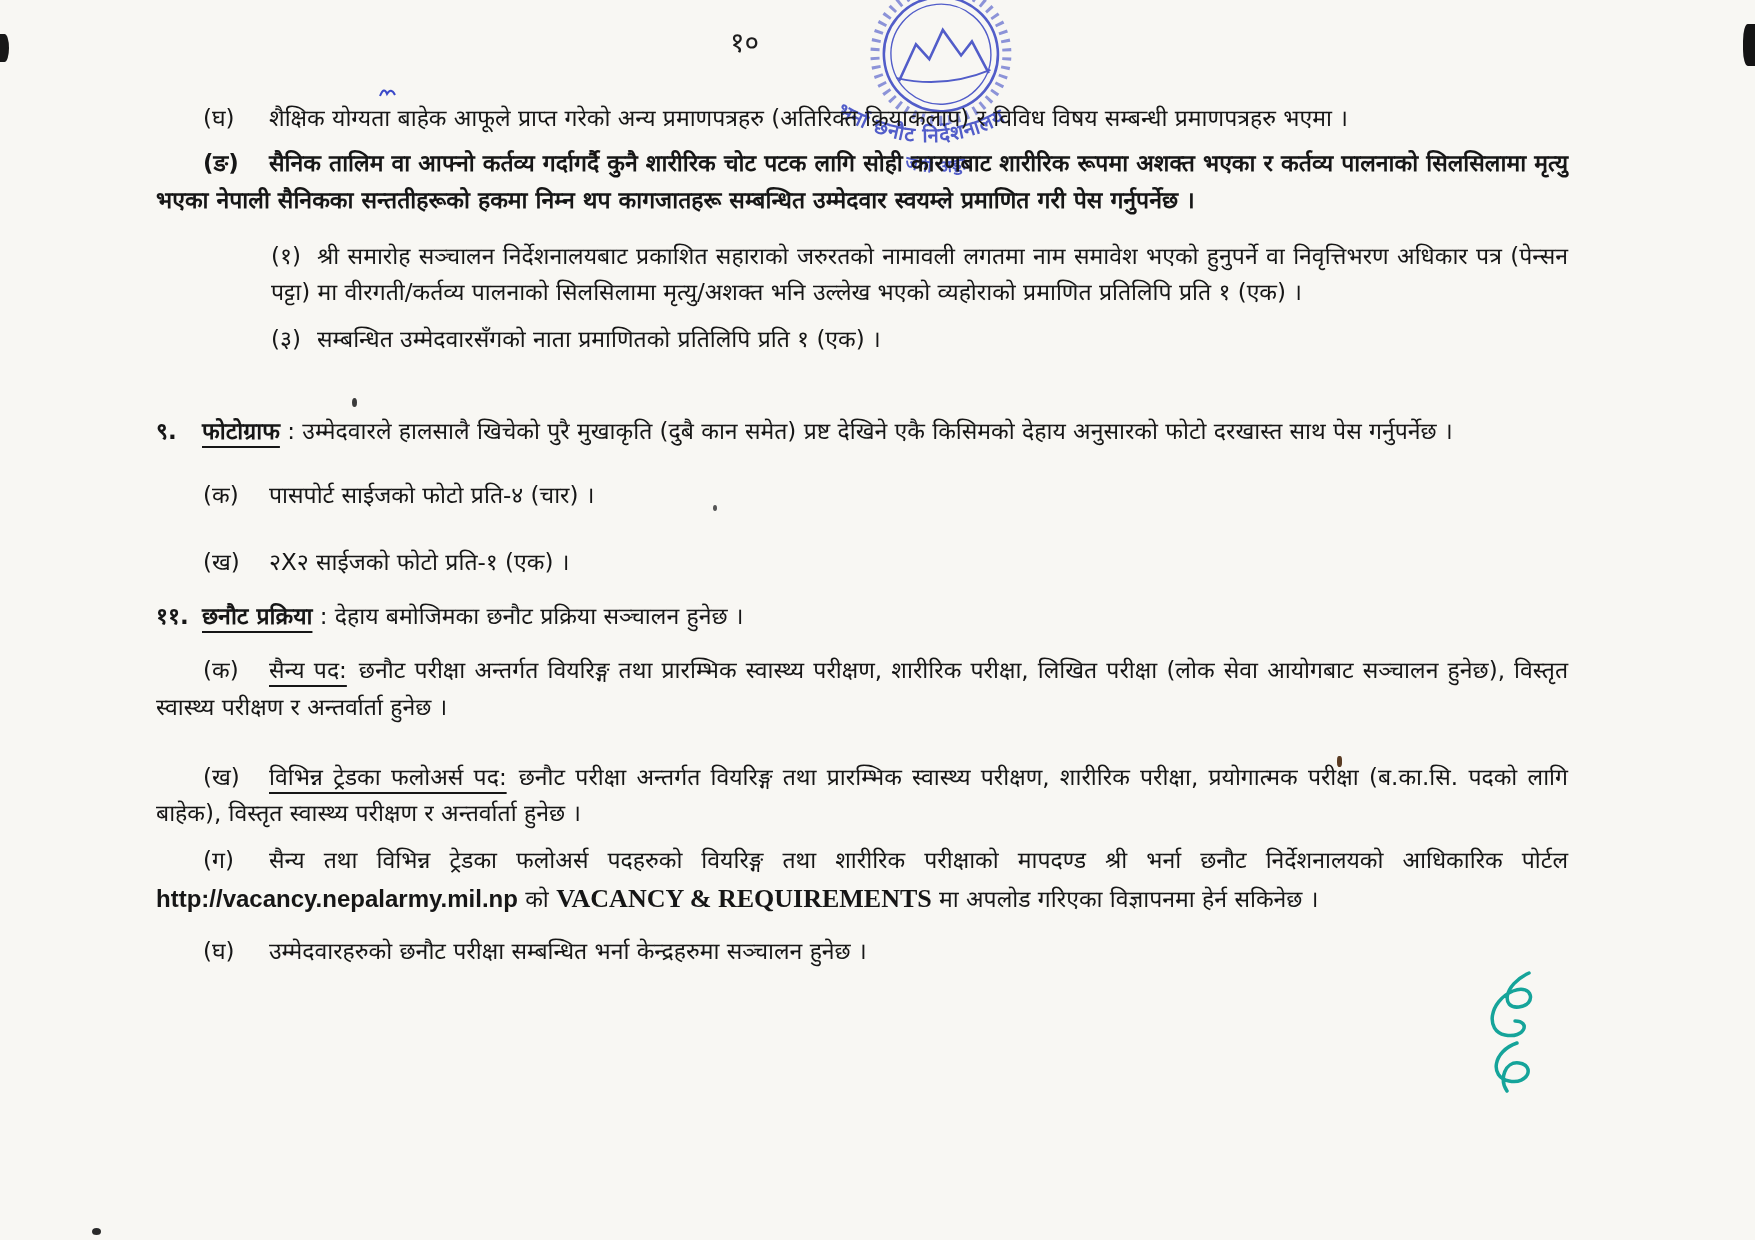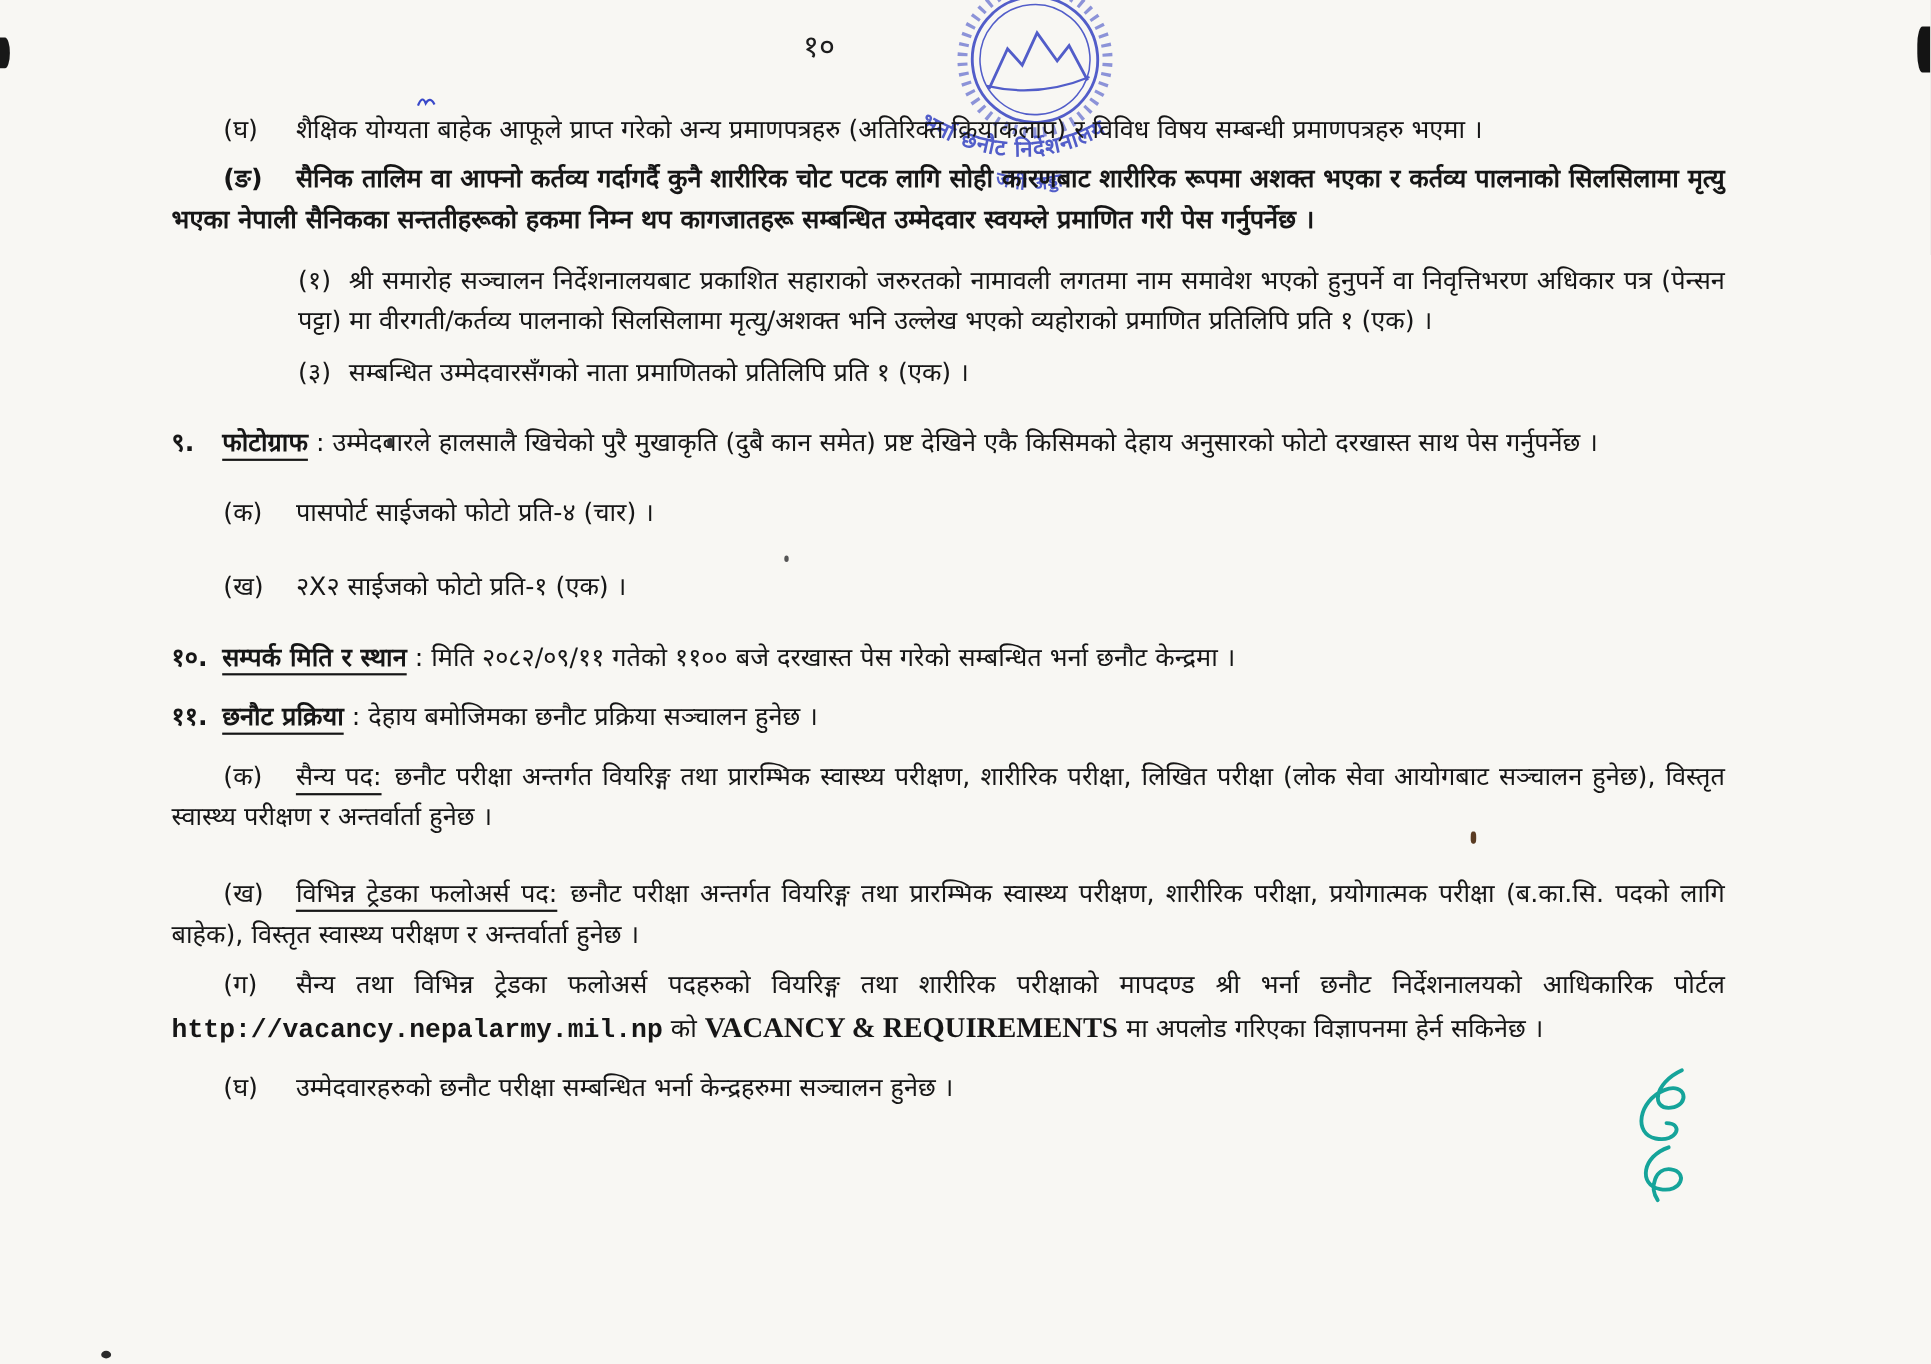--- a/index.html
+++ b/index.html
@@ -16,24 +16,24 @@
   .row{margin:0;font-size:23px;line-height:1.58;text-align:justify;text-justify:inter-word;}
   .li{text-indent:47px;}
   .li .lbl{display:inline-block;width:66px;text-indent:0;}
   .num{padding-left:115px;text-indent:0;}
   .num .lbl{display:inline-block;width:46px;}
   .sec{text-indent:0;}
   .sec .lbl{display:inline-block;width:46px;font-weight:700;}
   .b{font-weight:700;}
   .u{font-weight:700;text-decoration:underline;text-underline-offset:7px;text-decoration-thickness:2px;}
   .lead{font-weight:400;text-decoration:underline;text-underline-offset:7px;text-decoration-thickness:2px;margin-right:12px;}
-  .url{font-family:Liberation Mono, monospace;font-weight:700;font-size:24px;}
+  .url{font-family:Liberation Sans, sans-serif;font-weight:700;font-size:24px;}
   .latin{font-family:"Liberation Serif",serif;font-weight:700;font-size:26px;}
   .mt8{margin-top:9px}.mt10{margin-top:10px}.mt12{margin-top:20px}.mt14{margin-top:14px}
-  .mt18{margin-top:18px}.mt28{margin-top:28px}.mt30{margin-top:30px}.mt34{margin-top:34px}.mt36{margin-top:28px}
+  .mt18{margin-top:18px}.mt28{margin-top:28px}.mt30{margin-top:30px}.mt34{margin-top:34px}.mt36{margin-top:56px}
   
   .pagenum{position:absolute;top:22px;left:730px;width:150px;font-size:28px;color:#1d1d1d;}
   
   .stamp{position:absolute;left:795px;top:-18px;width:300px;height:238px;transform:rotate(-5deg);opacity:.82;}
   
   .signature{position:absolute;left:1473px;top:965px;width:82px;height:132px;}
   
   .art{position:absolute;background:#181818;}
   .art-tl{left:0;top:34px;width:9px;height:28px;border-radius:0 60% 60% 0;}
   .art-tr{right:0;top:24px;width:12px;height:42px;border-radius:40% 0 0 40%;background:#141414;}
@@ -80,21 +80,20 @@
 
 
     <p class="row num mt10"><span class="lbl">(३)</span><span>सम्बन्धित उम्मेदवारसँगको नाता प्रमाणितको प्रतिलिपि प्रति १ (एक) ।</span></p>
 
     <p class="row sec mt36"><span class="lbl">९.</span><span class="u">फोटोग्राफ</span><span> : </span><span>उम्मेदवारले हालसालै खिचेको पुरै मुखाकृति (दुबै कान समेत) प्रष्ट देखिने एकै किसिमको देहाय अनुसारको फोटो दरखास्त साथ पेस गर्नुपर्नेछ ।</span></p>
 
     <p class="row li mt28"><span class="lbl">(क)</span><span>पासपोर्ट साईजको फोटो प्रति-४ (चार) ।</span></p>
 
     <p class="row li mt30"><span class="lbl">(ख)</span><span>२X२ साईजको फोटो प्रति-१ (एक) ।</span></p>
 
-    <p class="row sec mt36"><span class="lbl">१०.</span><span class="u">सम्पर्क मिति र स्थान</span><span> : </span><span>मिति २०८२/०९/११ गतेको ११०० बजे दरखास्त पेस गरेको सम्बन्धित भर्ना छनौट केन्द्रमा ।</span></p>
 
     <p class="row sec mt18"><span class="lbl">११.</span><span class="u">छनौट प्रक्रिया</span><span> : </span><span>देहाय बमोजिमका छनौट प्रक्रिया सञ्चालन हुनेछ ।</span></p>
 
     <p class="row li mt18"><span class="lbl">(क)</span><span class="lead">सैन्य पद:</span><span>छनौट परीक्षा अन्तर्गत वियरिङ्ग तथा प्रारम्भिक स्वास्थ्य परीक्षण, शारीरिक परीक्षा, लिखित परीक्षा (लोक सेवा आयोगबाट सञ्चालन हुनेछ), विस्तृत स्वास्थ्य परीक्षण र अन्तर्वार्ता हुनेछ ।</span></p>
 
     <p class="row li mt34"><span class="lbl">(ख)</span><span class="lead">विभिन्न ट्रेडका फलोअर्स पद:</span><span>छनौट परीक्षा अन्तर्गत वियरिङ्ग तथा प्रारम्भिक स्वास्थ्य परीक्षण, शारीरिक परीक्षा, प्रयोगात्मक परीक्षा (ब.का.सि. पदको लागि बाहेक), विस्तृत स्वास्थ्य परीक्षण र अन्तर्वार्ता हुनेछ ।</span></p>
 
     <p class="row li mt10"><span class="lbl">(ग)</span><span>सैन्य तथा विभिन्न ट्रेडका फलोअर्स पदहरुको वियरिङ्ग तथा शारीरिक परीक्षाको मापदण्ड श्री भर्ना छनौट निर्देशनालयको आधिकारिक पोर्टल </span><span class="url">http://vacancy.nepalarmy.mil.np</span><span> को </span><span class="latin">VACANCY &amp; REQUIREMENTS</span><span> मा अपलोड गरिएका विज्ञापनमा हेर्न सकिनेछ ।</span></p>
 
     <p class="row li mt14"><span class="lbl">(घ)</span><span>उम्मेदवारहरुको छनौट परीक्षा सम्बन्धित भर्ना केन्द्रहरुमा सञ्चालन हुनेछ ।</span></p>

